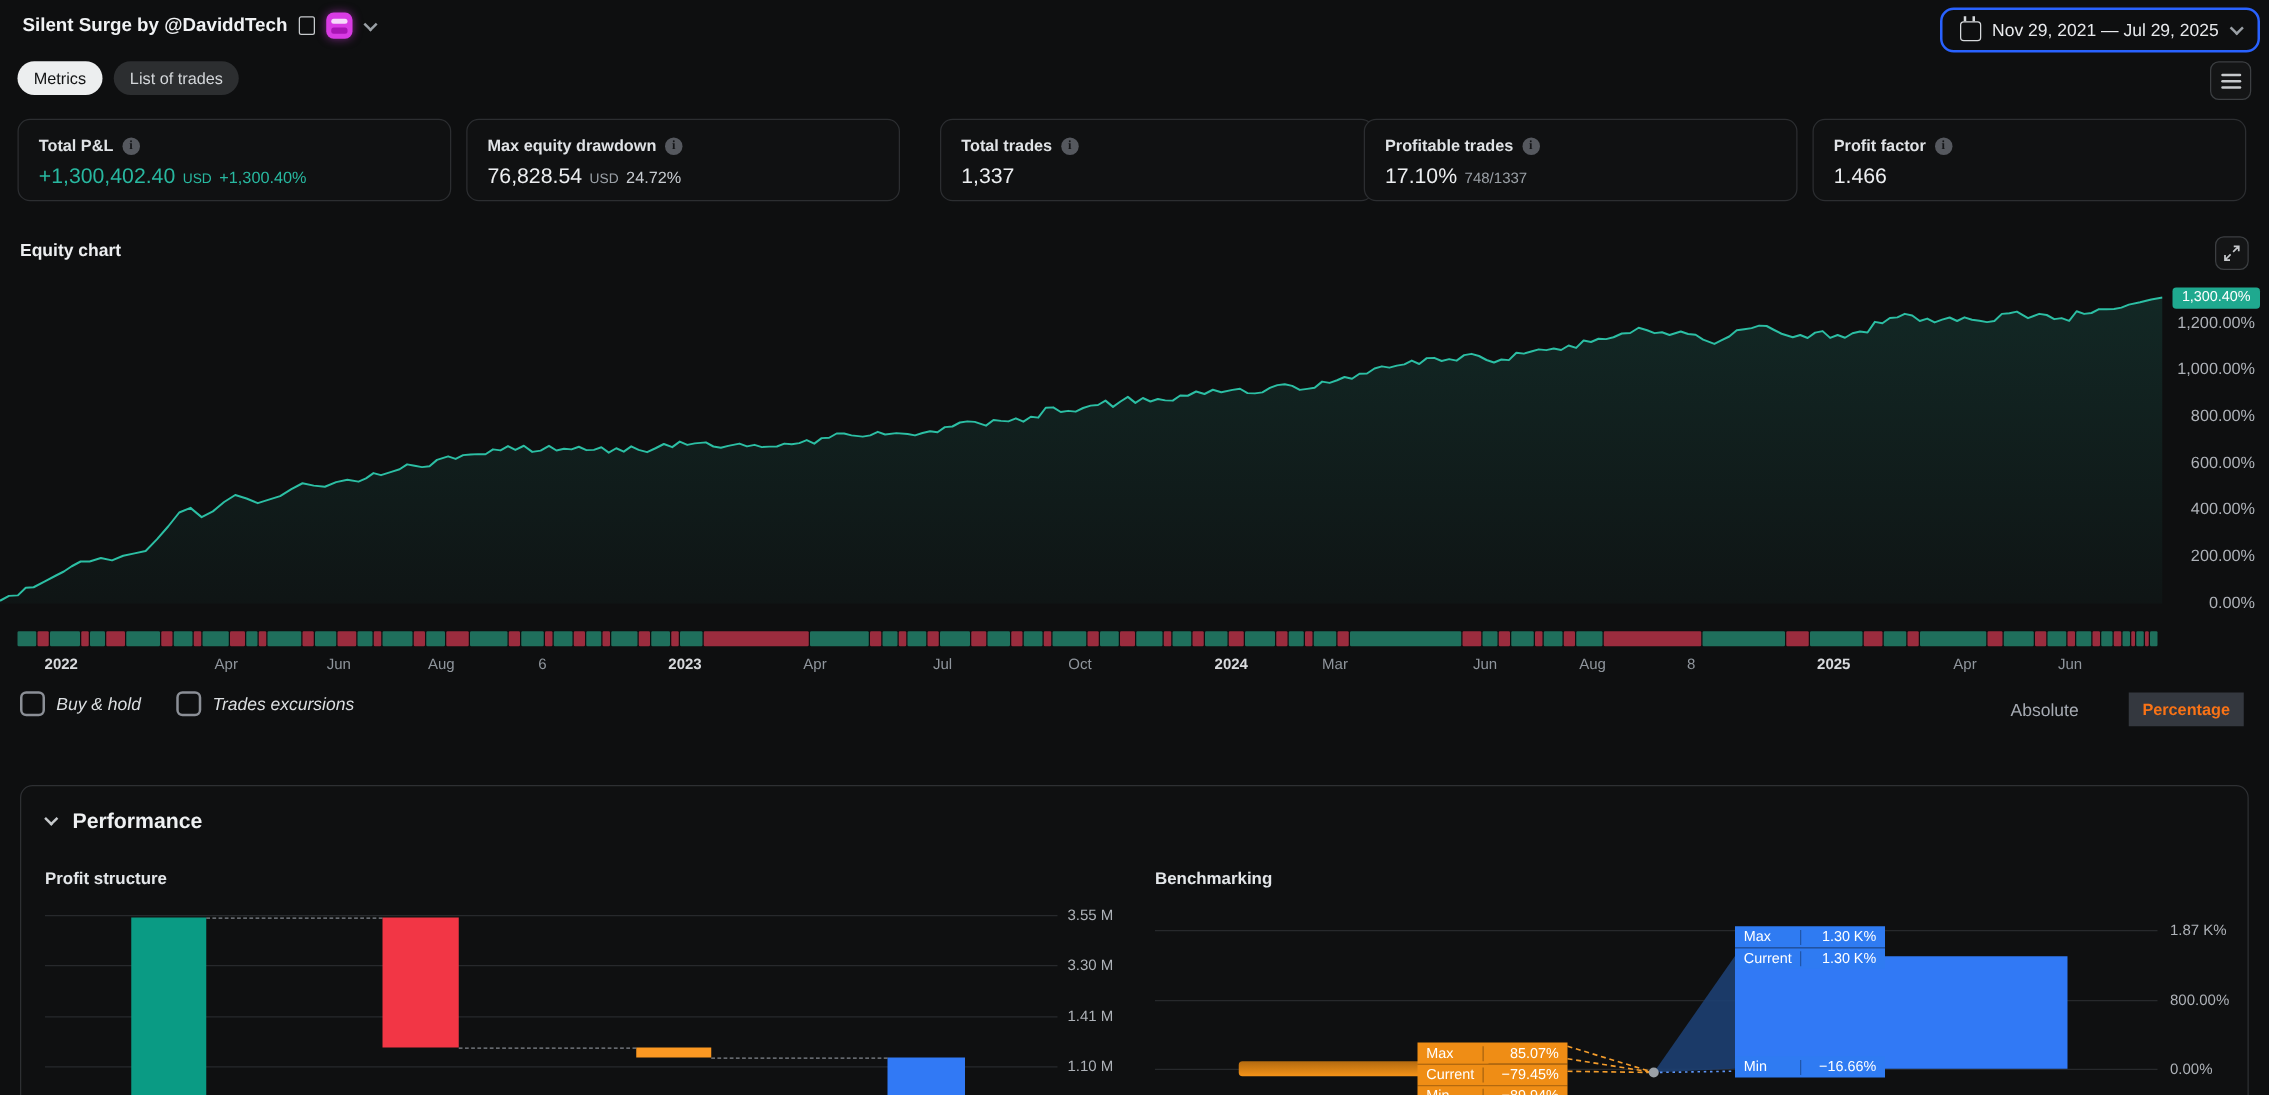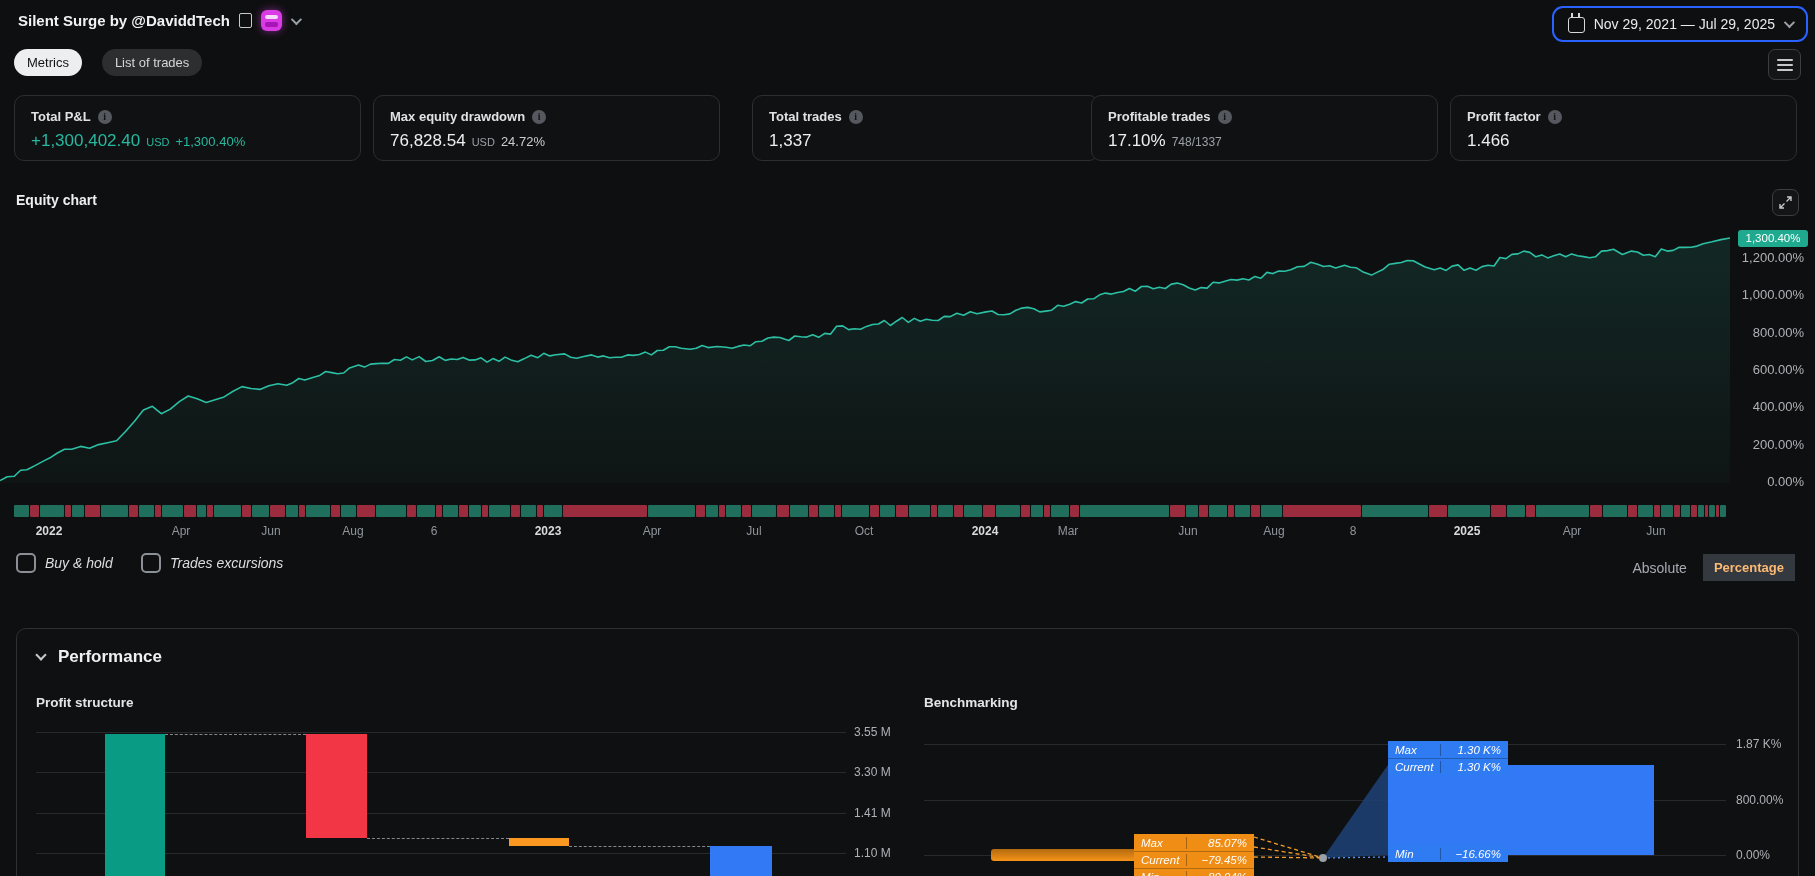--- a/index.html
+++ b/index.html
@@ -16,21 +16,21 @@
   .tofu { font-size:13px; color:#c7cacd; border:1.5px solid #c7cacd; width:13px; height:15px; display:inline-block; border-radius:2px; }
   .magenta-ic { width:21px; height:21px; border-radius:6px; background:#d93be4; box-shadow:0 0 8px rgba(217,59,228,.55); position:relative; }
   .magenta-ic::after { content:""; position:absolute; left:4px; right:4px; top:5px; height:4px; border-radius:2px; background:#f6d9fb; }
   .magenta-ic::before { content:""; position:absolute; left:4px; right:4px; bottom:4px; height:5px; border-radius:2px; background:#a915b5; }
   .chev { width:8px; height:8px; border-right:2px solid #9aa0a6; border-bottom:2px solid #9aa0a6; transform:rotate(45deg) translateY(-2px); display:inline-block; }
   .date-btn { position:absolute; right:7px; top:6px; height:36px; display:flex; align-items:center; gap:9px;
     border:2px solid #2962ff; border-radius:11px; padding:0 14px; background:#0e0f10; cursor:pointer;
     color:#e8eaed; font-size:14px; }
   .cal-ic { width:17px; height:16px; border:1.6px solid #d6d9dc; border-radius:3px; position:relative; margin-top:2px; }
   .cal-ic::before { content:""; position:absolute; top:-5px; left:2px; width:2px; height:4px; background:#d6d9dc; box-shadow:7px 0 0 #d6d9dc; }
-  .tabs-row { position:absolute; left:14px; top:49px; display:flex; gap:20px; }
+  .tabs-row { position:absolute; left:14px; top:49px; display:flex; gap:9px; }
   .tab { height:27px; border-radius:14px; padding:0 13px; font-size:13px; display:flex; align-items:center; cursor:pointer; }
   .tab.active { background:#eceeef; color:#121314; }
   .tab.inactive { background:#2c2e30; color:#d3d6d9; }
   .layout-btn { position:absolute; right:14px; top:49px; width:33px; height:31px; border:1px solid #3c3f42; border-radius:7px;
     background:#141516; display:flex; flex-direction:column; justify-content:center; align-items:center; gap:3px; cursor:pointer; }
   .layout-btn i { width:16px; height:2px; background:#c6c9cc; border-radius:1px; }
 
   
   .card { position:absolute; top:95px; width:347px; height:66px; border:1px solid #2c2e31; border-radius:10px; padding:13px 16px; background:#101112; }
   .card-label { display:flex; align-items:center; gap:7px; font-size:13px; font-weight:bold; color:#dfe2e5; }
@@ -52,36 +52,36 @@
     font-size:11.5px; display:flex; align-items:center; justify-content:center; }
   .strip { position:absolute; left:14px; top:505px; width:1712px; height:12px; display:flex; gap:1px; }
   .strip i { height:100%; border-radius:1px; }
   .x-axis { position:absolute; left:0; top:524px; width:1730px; height:18px; }
   .x-tick { position:absolute; transform:translateX(-50%); font-size:12px; color:#8f959c; white-space:nowrap; }
   .x-tick.bold { color:#d8dadd; font-weight:bold; }
   .controls { position:absolute; left:0; top:553px; width:1815px; height:30px; }
   .cb-group { position:absolute; display:flex; align-items:center; gap:9px; cursor:pointer;font-style:italic; }
   .cb { width:20px; height:20px; border:2px solid #8b8f96; border-radius:5px; background:transparent; }
   .cb-label { font-size:14px; color:#dcdfe2; }
-  .mode-group { position:absolute; right:20px; top:1px; display:flex; align-items:center; gap:16px; }
+  .mode-group { position:absolute; right:20px; top:1px; display:flex; align-items:center; gap:28px; }
   .mode-plain { font-size:14px; color:#a6abb3; cursor:pointer; }
-  .mode-pill { background:#34383f; color:#fdba74; font-weight:bold; font-size:13px; border-radius:0; padding:6px 11px; cursor:pointer; }
+  .mode-pill { background:#34383f; color:#f97316; font-weight:bold; font-size:13px; border-radius:0; padding:6px 11px; cursor:pointer;margin-left:12px; }
 
   
   .panel { position:absolute; left:16px; top:628px; width:1783px; height:420px; border:1px solid #2e3033; border-radius:10px; background:#0f1011; }
   .panel-head { position:absolute; left:20px; top:18px; display:flex; align-items:center; gap:13px; cursor:pointer; }
   .panel-head .chev { border-color:#c6c9cc; transform:rotate(45deg); margin-top:-4px; }
   .panel-title { font-size:17px; font-weight:bold; color:#eef0f2; }
   .sub-title { position:absolute; font-size:13.5px; font-weight:bold; color:#e3e6e9; top:66px; }
   .plot { position:absolute; top:92px; height:328px; }
   .gridline { position:absolute; height:1px; background:#27292c; }
   .g-label { position:absolute; font-size:12px; color:#aeb2b8; white-space:nowrap; }
   .wbar { position:absolute; }
   .dash-h { position:absolute; border-top:1.5px dashed #83878e; }
-  .stat-table { position:absolute; font-size:11.5px; color:#fff; z-index:4;font-style:italic; }
+  .stat-table { position:absolute; font-size:11.5px; color:#fff; z-index:4; }
   .stat-row { display:flex; height:17px; align-items:center; }
   .stat-row + .stat-row { border-top:1px solid rgba(0,0,0,.25); }
   .stat-row .lbl { width:52px; padding-left:7px; }
   .stat-row .val { flex:1; text-align:right; padding:0 7px; border-left:1px solid rgba(0,0,0,.3); }
   .orange-tt .stat-row { background:#ef8d15; }
   .blue-tt .stat-row { background:#2f7bf2; }
   .dot { position:absolute; width:8px; height:8px; border-radius:50%; background:#9aa0a6; z-index:3; }
 </style>
 </head>
 <body>

